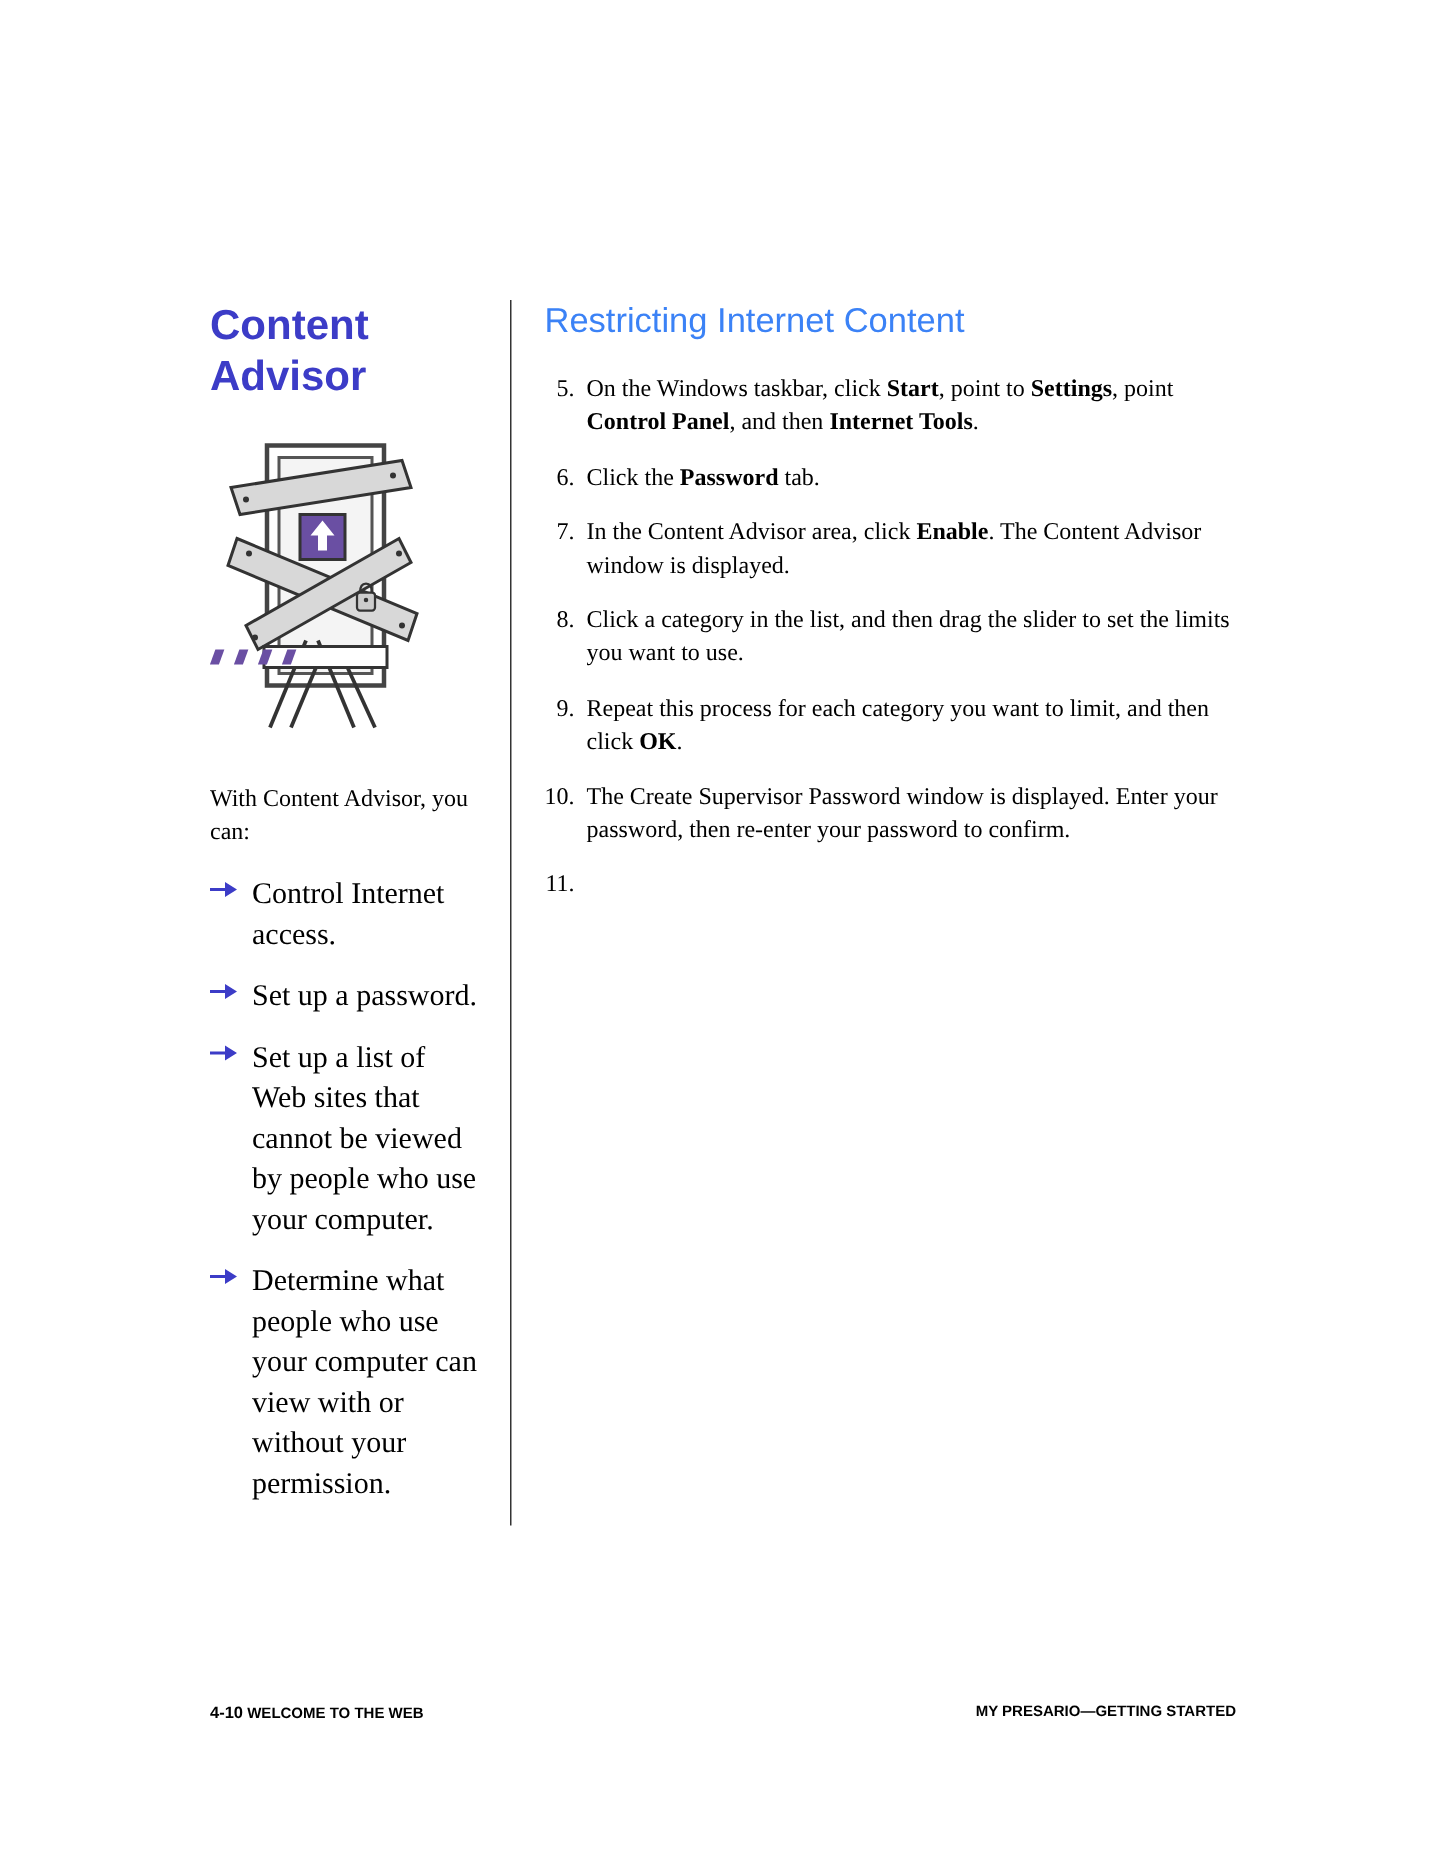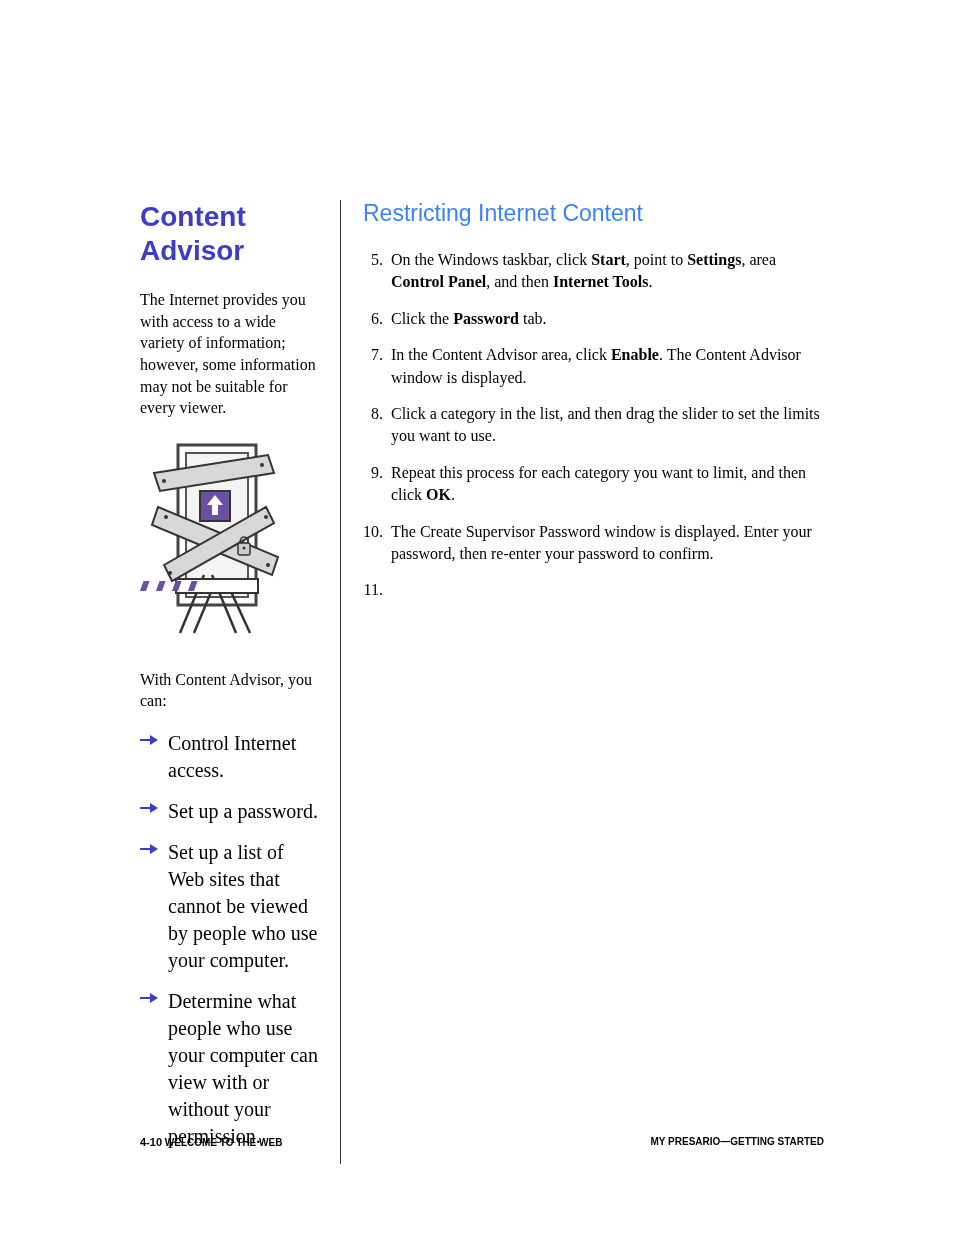--- a/index.html
+++ b/index.html
@@ -108,21 +108,20 @@
   .footer .small { font-size: 10px; }
   b { font-weight: bold; }
 </style>
 </head>
 <body>
 
 <div class="page">
 
   <aside class="sidebar">
     <h1 class="h1">Content Advisor</h1>
-    <p class="para">The Internet provides you with access to a wide variety of information; however, some information may not be suitable for every viewer.</p>
 
     <div class="illus">
       <svg width="160" height="200" viewBox="0 0 160 200">
 
         <rect x="38" y="8" width="78" height="160" fill="#fff" stroke="#444" stroke-width="3"></rect>
         <rect x="46" y="16" width="62" height="144" fill="#f4f4f4" stroke="#555" stroke-width="2"></rect>
 
         <g stroke="#333" stroke-width="2" fill="#d8d8d8">
           <polygon points="14,36 128,18 134,36 20,54"></polygon>
           <polygon points="18,70 138,120 132,138 12,88"></polygon>
@@ -199,21 +198,21 @@
   </aside>
 
   <div class="divider"></div>
 
   <main class="main">
     <h2 class="h2">Restricting Internet Content</h2>
 
     <ol class="steps">
       <li>
         <span class="num">5.</span>
-        <span><span>On the Windows taskbar, click </span><b>Start</b><span>, point to </span><b>Settings</b><span>, area </span><b>Control Panel</b><span>, and then </span><b>Internet Tools</b><span>.</span></span>
+        <span><span>On the Windows taskbar, click </span><b>Start</b><span>, point to </span><b>Settings</b><span>, point </span><b>Control Panel</b><span>, and then </span><b>Internet Tools</b><span>.</span></span>
       </li>
       <li>
         <span class="num">6.</span>
         <span><span>Click the </span><b>Password</b><span> tab.</span></span>
       </li>
       <li>
         <span class="num">7.</span>
         <span><span>In the Content Advisor area, click </span><b>Enable</b><span>. The Content Advisor window is displayed.</span></span>
       </li>
       <li>

